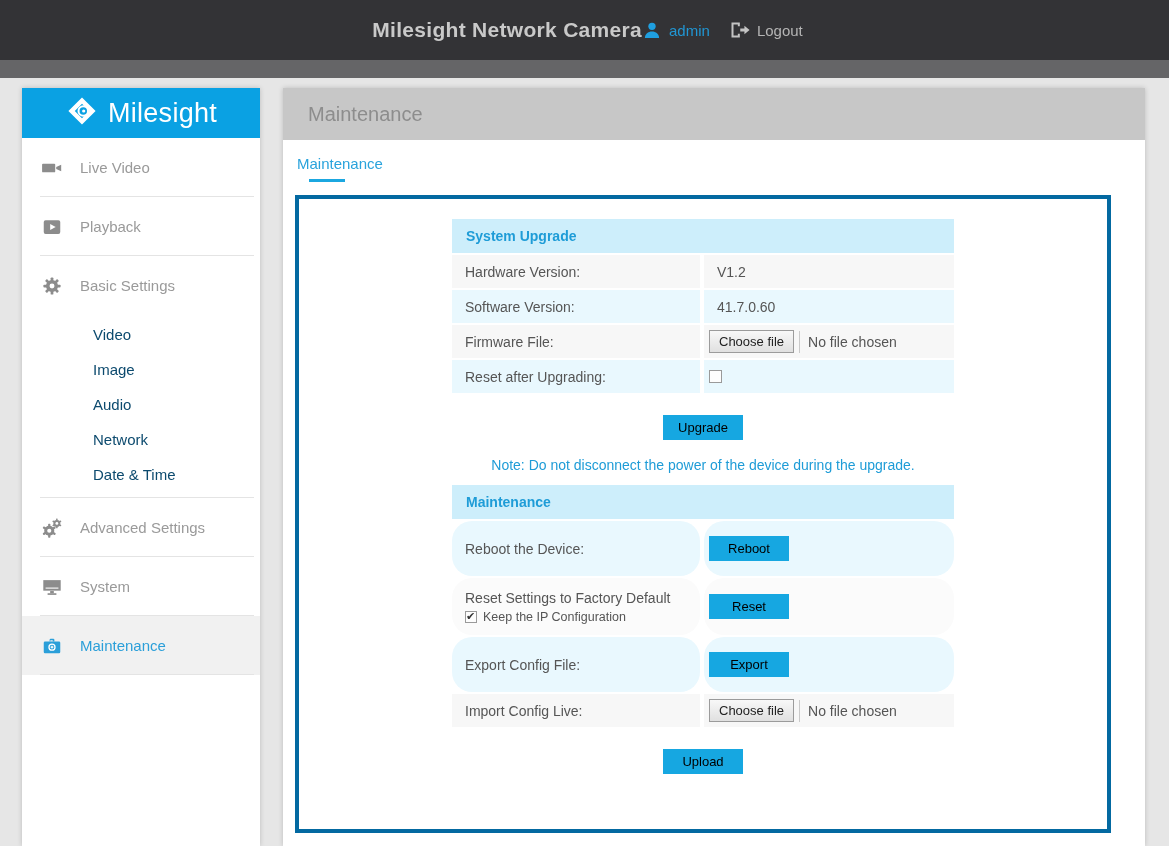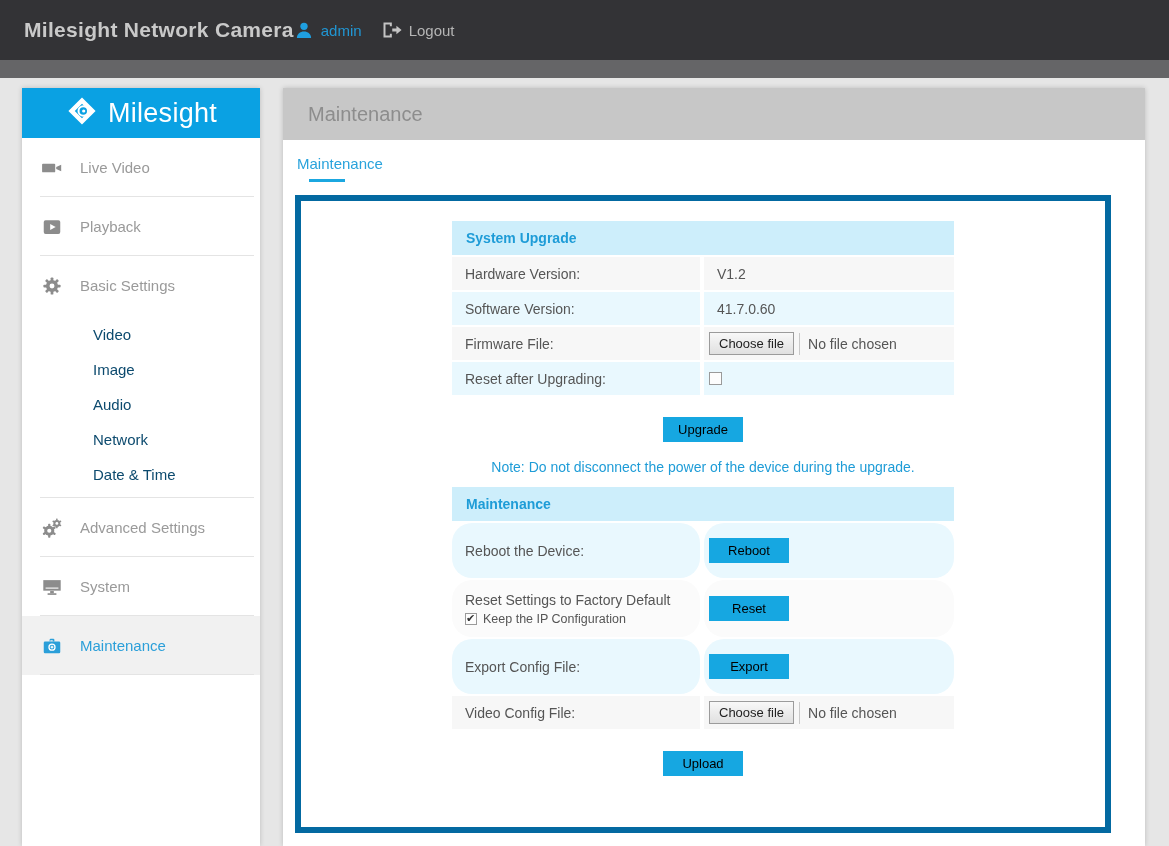--- a/index.html
+++ b/index.html
@@ -1,21 +1,21 @@
 <!DOCTYPE html>
 <html><head>
 <meta charset="utf-8">
 <style>
   * { margin:0; padding:0; box-sizing:border-box; }
   html,body { width:1169px; height:846px; overflow:hidden; }
   body { font-family:"Liberation Sans", sans-serif; background:#e6e6e6; }
 
   
   .topbar { height:60px; background:#333336; display:flex; align-items:center;
-            justify-content:flex-start; padding:0 18px 0 24px; }
+            justify-content:center; padding:0 18px 0 24px; }
   .topbar-title { color:#c9c9c9; font-size:21px; font-weight:700; letter-spacing:.3px; }
   .user-area { display:flex; align-items:center; font-size:15px; }
   .user-area svg { display:block; }
   .user-name { color:#2196d3; margin:0 18px 0 7px; cursor:pointer; }
   .logout-label { color:#b5b5b5; margin-left:7px; cursor:pointer; }
   .substrip { height:18px; background:#656567; }
 
   
   .page { height:768px; background:#e6e6e6; padding:10px 24px 0 22px; display:flex; }
 
@@ -38,21 +38,21 @@
                   font-size:15px; cursor:pointer; }
 
   
   .main { flex:1; margin-left:23px; display:flex; flex-direction:column; box-shadow:0 0 5px rgba(0,0,0,.18); }
   .main-header { height:52px; background:#c7c7c7; display:flex; align-items:center;
                  padding-left:25px; color:#8d8d8d; font-size:20px; flex:none; }
   .main-body { flex:1; background:#fff; padding:15px 34px 0 12px; }
   .tab { display:inline-block; margin-left:2px; cursor:pointer; }
   .tab-label { color:#29a3dc; font-size:15px; }
   .tab-underline { width:36px; height:3px; background:#1ba7e0; margin:6px 0 0 12px; }
-  .panel { margin-top:13px; border:6px solid #0369a1; height:638px; overflow:hidden; }
+  .panel { margin-top:13px; border:4px solid #0369a1; height:638px; overflow:hidden; }
 
   
   .form-area { width:502px; margin:20px auto 0; }
   .section-header { height:34px; background:#cdeefb; color:#1e9cd7; font-weight:700;
                     font-size:14px; display:flex; align-items:center; padding-left:14px;
                     margin-bottom:2px; }
   .trow { display:flex; margin-bottom:2px; }
   .cell { display:flex; align-items:center; font-size:14px; color:#555; }
   .cell.label { width:248px; padding-left:13px; }
   .cell.value { width:250px; margin-left:4px; padding-left:13px; }
@@ -301,21 +301,21 @@
           </div>
 
           <div class="trow">
             <div class="cell label bg-blue h-lg">Export Config File:</div>
             <div class="cell value bg-blue h-lg pad-sm">
               <button class="btn-blue">Export</button>
             </div>
           </div>
 
           <div class="trow">
-            <div class="cell label bg-gray h-sm">Video Config File:</div>
+            <div class="cell label bg-gray h-sm">Import Config Live:</div>
             <div class="cell value bg-gray h-sm pad-sm">
               <span class="filectl">
                 <button class="choose-btn">Choose file</button>
                 <span class="file-divider"></span>
                 <span class="file-status">No file chosen</span>
               </span>
             </div>
           </div>
 
           <div class="action-center">

